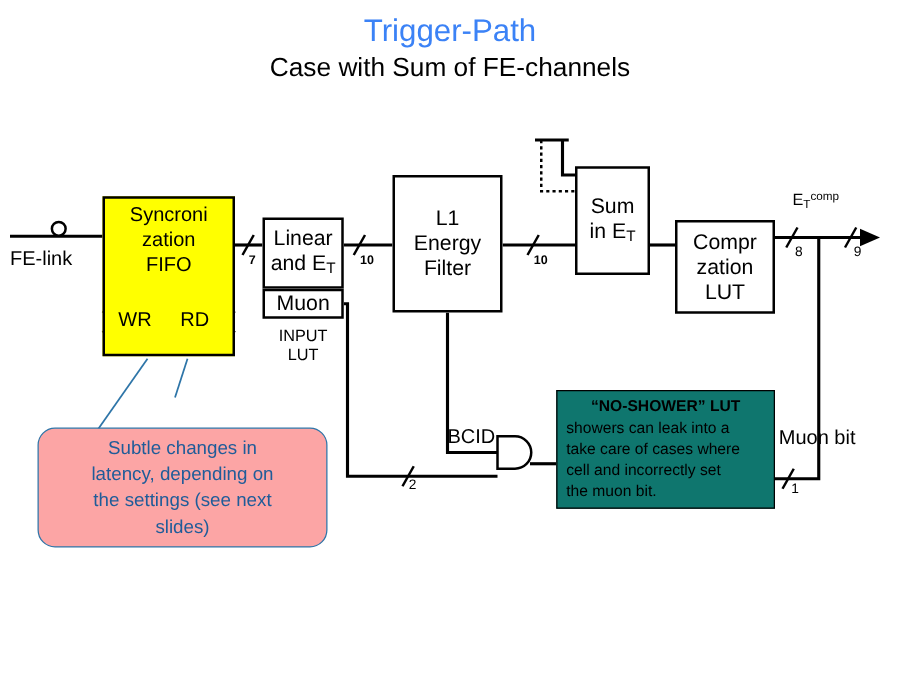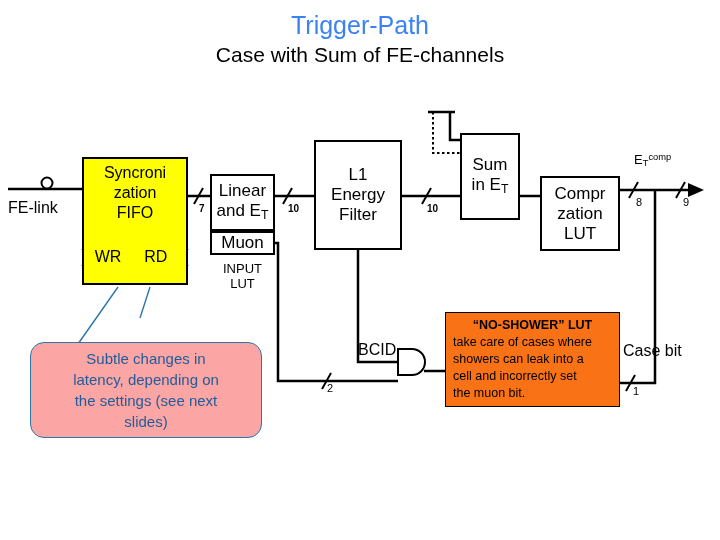--- a/index.html
+++ b/index.html
@@ -100,21 +100,21 @@
     line-height: 21px;
     text-align: center;
     padding: 0 8px;
   }
 
   
   #noshower-box {
     left: 445px; top: 312px;
     width: 175px; height: 95px;
     border: 1.5px solid #000;
-    background: #f97316;
+    background: #0f766e;
     box-sizing: border-box;
     padding: 4px 7px 0 7px;
   }
   #noshower-title {
     font-size: 12.5px;
     font-weight: bold;
     text-align: center;
     line-height: 16px;
     margin-bottom: 1px;
   }
@@ -264,28 +264,28 @@
   </div>
   <div class="abs tiny" style="left:636px; top:196px;">8</div>
   <div class="abs tiny" style="left:683px; top:196px;">9</div>
 
   <div class="abs plain-label" style="left:358px; top:340px;">BCID</div>
   <div class="abs tiny" style="left:327px; top:382px;">2</div>
 
   <div class="abs" id="noshower-box">
     <div id="noshower-title">“NO-SHOWER”  LUT</div>
     <div id="noshower-body">
+      <div>showers can leak into a</div>
       <div>take care of cases where</div>
-      <div>showers can leak into a</div>
       <div>cell and incorrectly set</div>
       <div>the muon bit.</div>
     </div>
   </div>
 
-  <div class="abs plain-label" style="left:623px; top:341px;">Case bit</div>
+  <div class="abs plain-label" style="left:623px; top:341px;">Muon bit</div>
   <div class="abs tiny" style="left:633px; top:385px;">1</div>
 
   <div class="abs" id="callout">
     <div id="callout-text">
       <div>Subtle changes in</div>
       <div>latency, depending on</div>
       <div>the settings (see next</div>
       <div>slides)</div>
     </div>
   </div>

